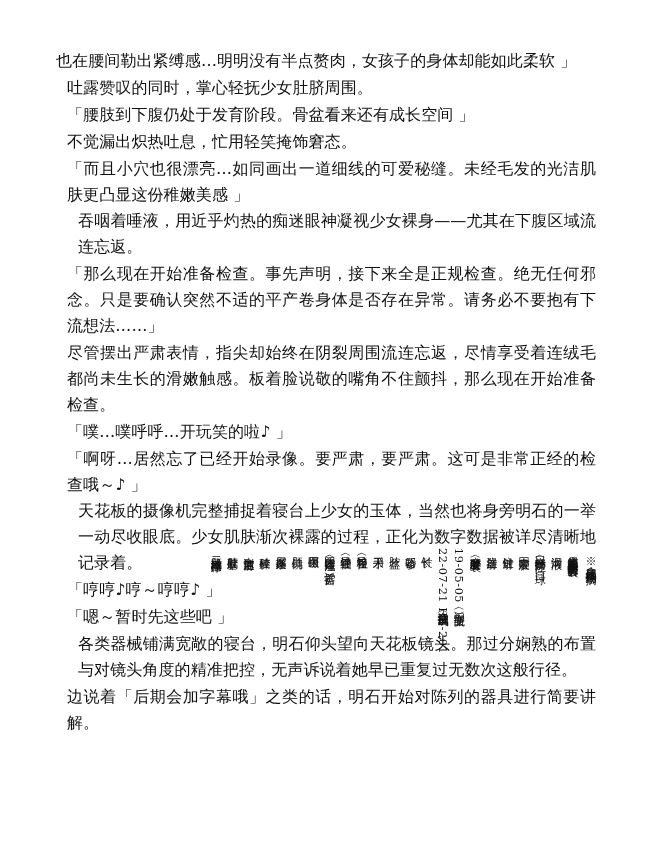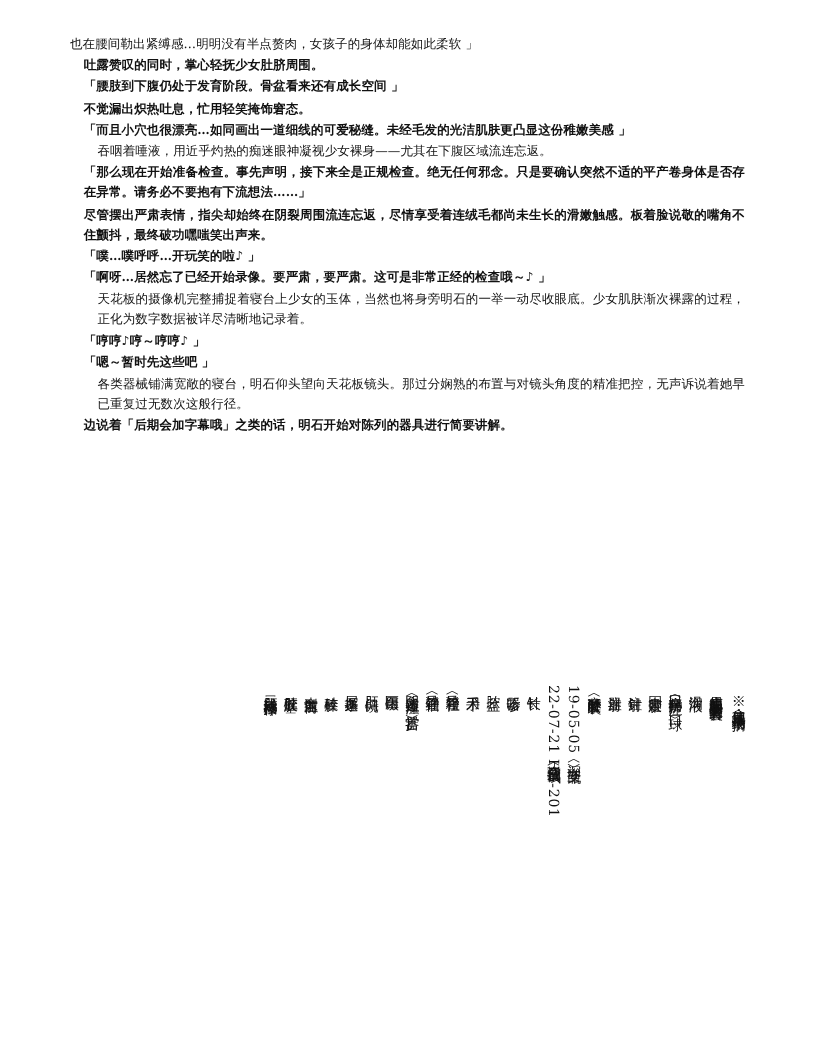--- a/index.html
+++ b/index.html
@@ -18,34 +18,33 @@
   #page {
     position: absolute;
     left: 0;
     top: 0;
     width: 650px;
     height: 850px;
   }
   #prose {
     position: absolute;
     left: 56px;
-    top: 28px;
+    top: 48px;
     width: 540px;
-    font-size: 10px;
+    font-size: 16px;
     line-height: 1.62;
     text-align: justify;
     letter-spacing: 0.1px;
   }
   #prose p {
     margin: 0 0 1px 0;
     text-indent: 0;
   }
   #prose p.ind {
     padding-left: 11px;
-    font-weight: bold;
   }
   #prose p.ind2 {
     padding-left: 22px;
   }
   #list {
     position: absolute;
     left: 56px;
     top: 548px;
     width: 540px;
     height: 250px;
@@ -79,21 +78,21 @@
 <div id="page">
 
   <div id="prose">
     <p class="">也在腰间勒出紧缚感…明明没有半点赘肉，女孩子的身体却能如此柔软 」</p>
     <p class="ind">吐露赞叹的同时，掌心轻抚少女肚脐周围。</p>
     <p class="ind">「腰肢到下腹仍处于发育阶段。骨盆看来还有成长空间 」</p>
     <p class="ind">不觉漏出炽热吐息，忙用轻笑掩饰窘态。</p>
     <p class="ind">「而且小穴也很漂亮…如同画出一道细线的可爱秘缝。未经毛发的光洁肌肤更凸显这份稚嫩美感 」</p>
     <p class="ind2">吞咽着唾液，用近乎灼热的痴迷眼神凝视少女裸身——尤其在下腹区域流连忘返。</p>
     <p class="ind">「那么现在开始准备检查。事先声明，接下来全是正规检查。绝无任何邪念。只是要确认突然不适的平产卷身体是否存在异常。请务必不要抱有下流想法……」</p>
-    <p class="ind">尽管摆出严肃表情，指尖却始终在阴裂周围流连忘返，尽情享受着连绒毛都尚未生长的滑嫩触感。板着脸说敬的嘴角不住颤抖，最终破功嘿嗤笑出声来。</p>
+    <p class="ind">尽管摆出严肃表情，指尖却始终在阴裂周围流连忘返，尽情享受着连绒毛都尚未生长的滑嫩触感。板着脸说敬的嘴角不住颤抖，那么现在开始准备检查。</p>
     <p class="ind">「噗…噗呼呼…开玩笑的啦♪ 」</p>
     <p class="ind">「啊呀…居然忘了已经开始录像。要严肃，要严肃。这可是非常正经的检查哦～♪ 」</p>
     <p class="ind2">天花板的摄像机完整捕捉着寝台上少女的玉体，当然也将身旁明石的一举一动尽收眼底。少女肌肤渐次裸露的过程，正化为数字数据被详尽清晰地记录着。</p>
     <p class="ind">「哼哼♪哼～哼哼♪ 」</p>
     <p class="ind">「嗯～暂时先这些吧 」</p>
     <p class="ind2">各类器械铺满宽敞的寝台，明石仰头望向天花板镜头。那过分娴熟的布置与对镜头角度的精准把控，无声诉说着她早已重复过无数次这般行径。</p>
     <p class="ind">边说着「后期会加字幕哦」之类的话，明石开始对陈列的器具进行简要讲解。</p>
   </div>
 
   <div id="list">

